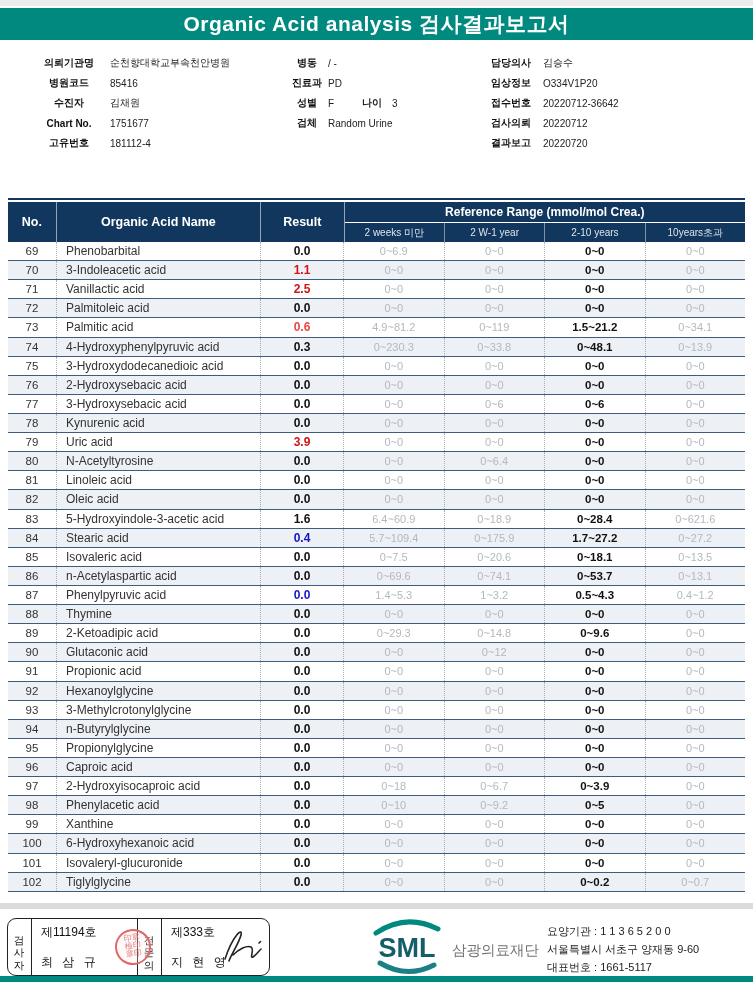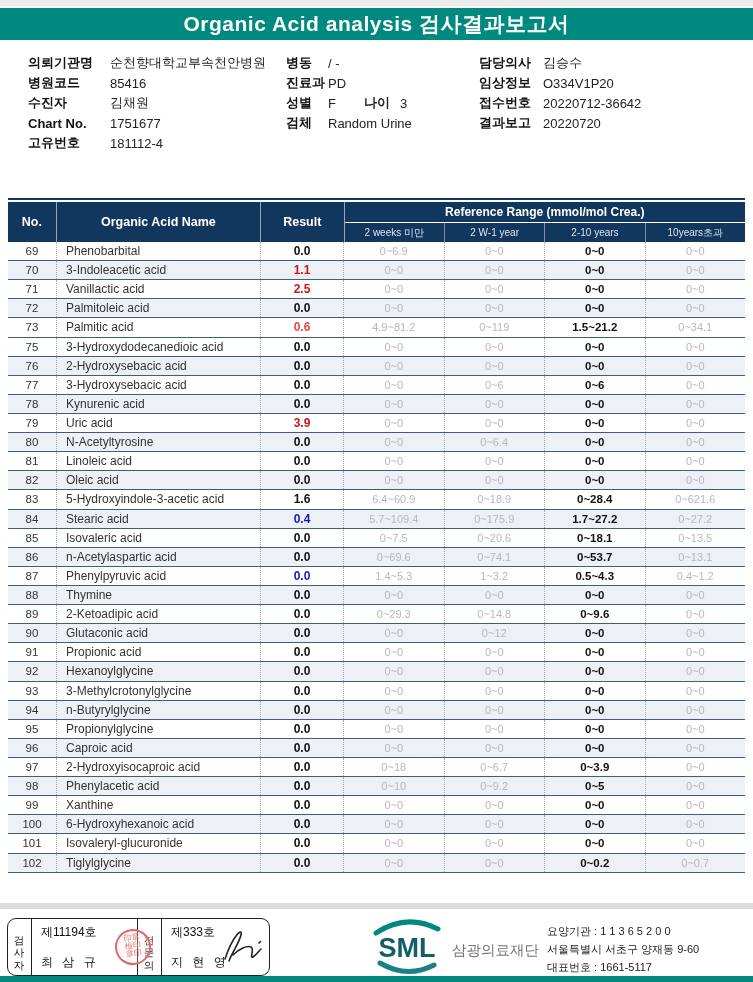--- a/index.html
+++ b/index.html
@@ -6,21 +6,21 @@
   body{width:753px;height:982px;position:relative;overflow:hidden;
        font-family:"Liberation Sans","DejaVu Sans",sans-serif;color:#222;}
 
   
   .top-strip{position:absolute;left:0;top:0;width:753px;height:6px;background:#ececec;}
   .banner{position:absolute;left:0;top:8px;width:753px;height:32px;background:#00897e;
           display:flex;align-items:center;justify-content:center;}
   .banner h1{margin:0;color:#fff;font-size:21px;font-weight:bold;letter-spacing:.5px;}
 
   
-  .info{position:absolute;top:53px;font-size:13px;}
+  .info{position:absolute;top:53px;font-size:10px;text-align:center;}
   .info-row{height:20px;display:flex;align-items:center;white-space:nowrap;}
   .info-row .lab{font-weight:bold;color:#111;}
   .info-row .val{color:#222;}
   #info-left{left:28px;}  #info-left .lab{width:82px;}
   #info-mid{left:286px;}  #info-mid .lab{width:42px;}
   #info-right{left:479px;}#info-right .lab{width:64px;}
   .extra-lab{font-weight:bold;margin-left:28px;}
   .extra-val{margin-left:10px;}
 
   
@@ -136,20 +136,24 @@
     </div>
     <div class="info-row">
       <span class="lab">임상정보</span>
       <span class="val">O334V1P20</span>
     </div>
     <div class="info-row">
       <span class="lab">접수번호</span>
       <span class="val">20220712-36642</span>
     </div>
     <div class="info-row">
+      <span class="lab">검사의뢰</span>
+      <span class="val">20220712</span>
+    </div>
+    <div class="info-row">
       <span class="lab">결과보고</span>
       <span class="val">20220720</span>
     </div>
   </div>
 
 <div class="table">
   <div class="table-topline"></div>
   <div class="thead">
     <div class="h-cell h-no">No.</div>
     <div class="h-cell h-name">Organic Acid Name</div>
@@ -202,20 +206,29 @@
         <div class="c c-r">0~0</div>
       </div>
       <div class="trow">
         <div class="c c-no">73</div>
         <div class="c c-name">Palmitic acid</div>
         <div class="c c-result" style="color: #ef4444;">0.6</div>
         <div class="c c-r">4.9~81.2</div>
         <div class="c c-r">0~119</div>
         <div class="c c-r bold-col">1.5~21.2</div>
         <div class="c c-r">0~34.1</div>
+      </div>
+      <div class="trow alt">
+        <div class="c c-no">74</div>
+        <div class="c c-name">4-Hydroxyphenylpyruvic acid</div>
+        <div class="c c-result" style="color: rgb(17, 17, 17);">0.3</div>
+        <div class="c c-r">0~230.3</div>
+        <div class="c c-r">0~33.8</div>
+        <div class="c c-r bold-col">0~48.1</div>
+        <div class="c c-r">0~13.9</div>
       </div>
       <div class="trow">
         <div class="c c-no">75</div>
         <div class="c c-name">3-Hydroxydodecanedioic acid</div>
         <div class="c c-result" style="color: rgb(17, 17, 17);">0.0</div>
         <div class="c c-r">0~0</div>
         <div class="c c-r">0~0</div>
         <div class="c c-r bold-col">0~0</div>
         <div class="c c-r">0~0</div>
       </div>

